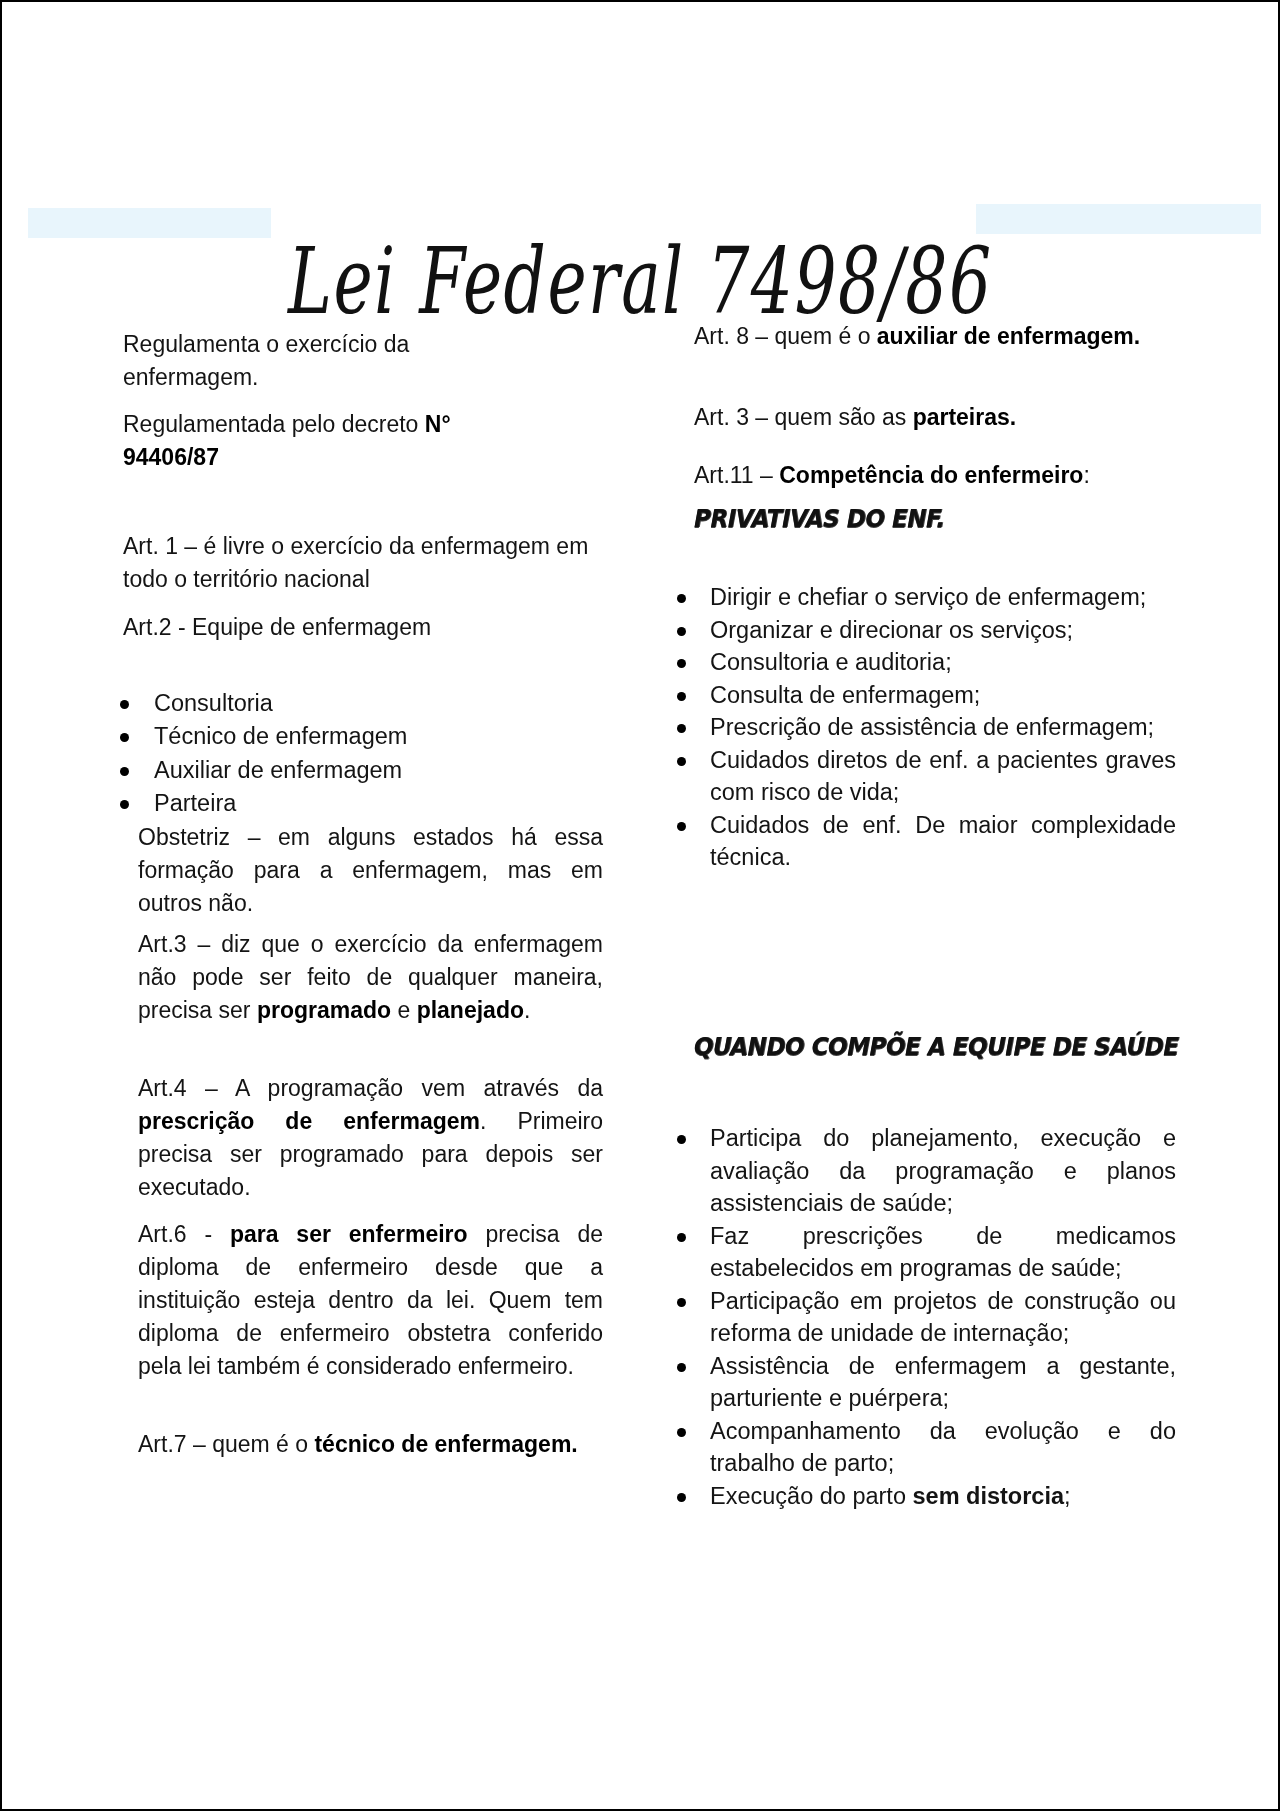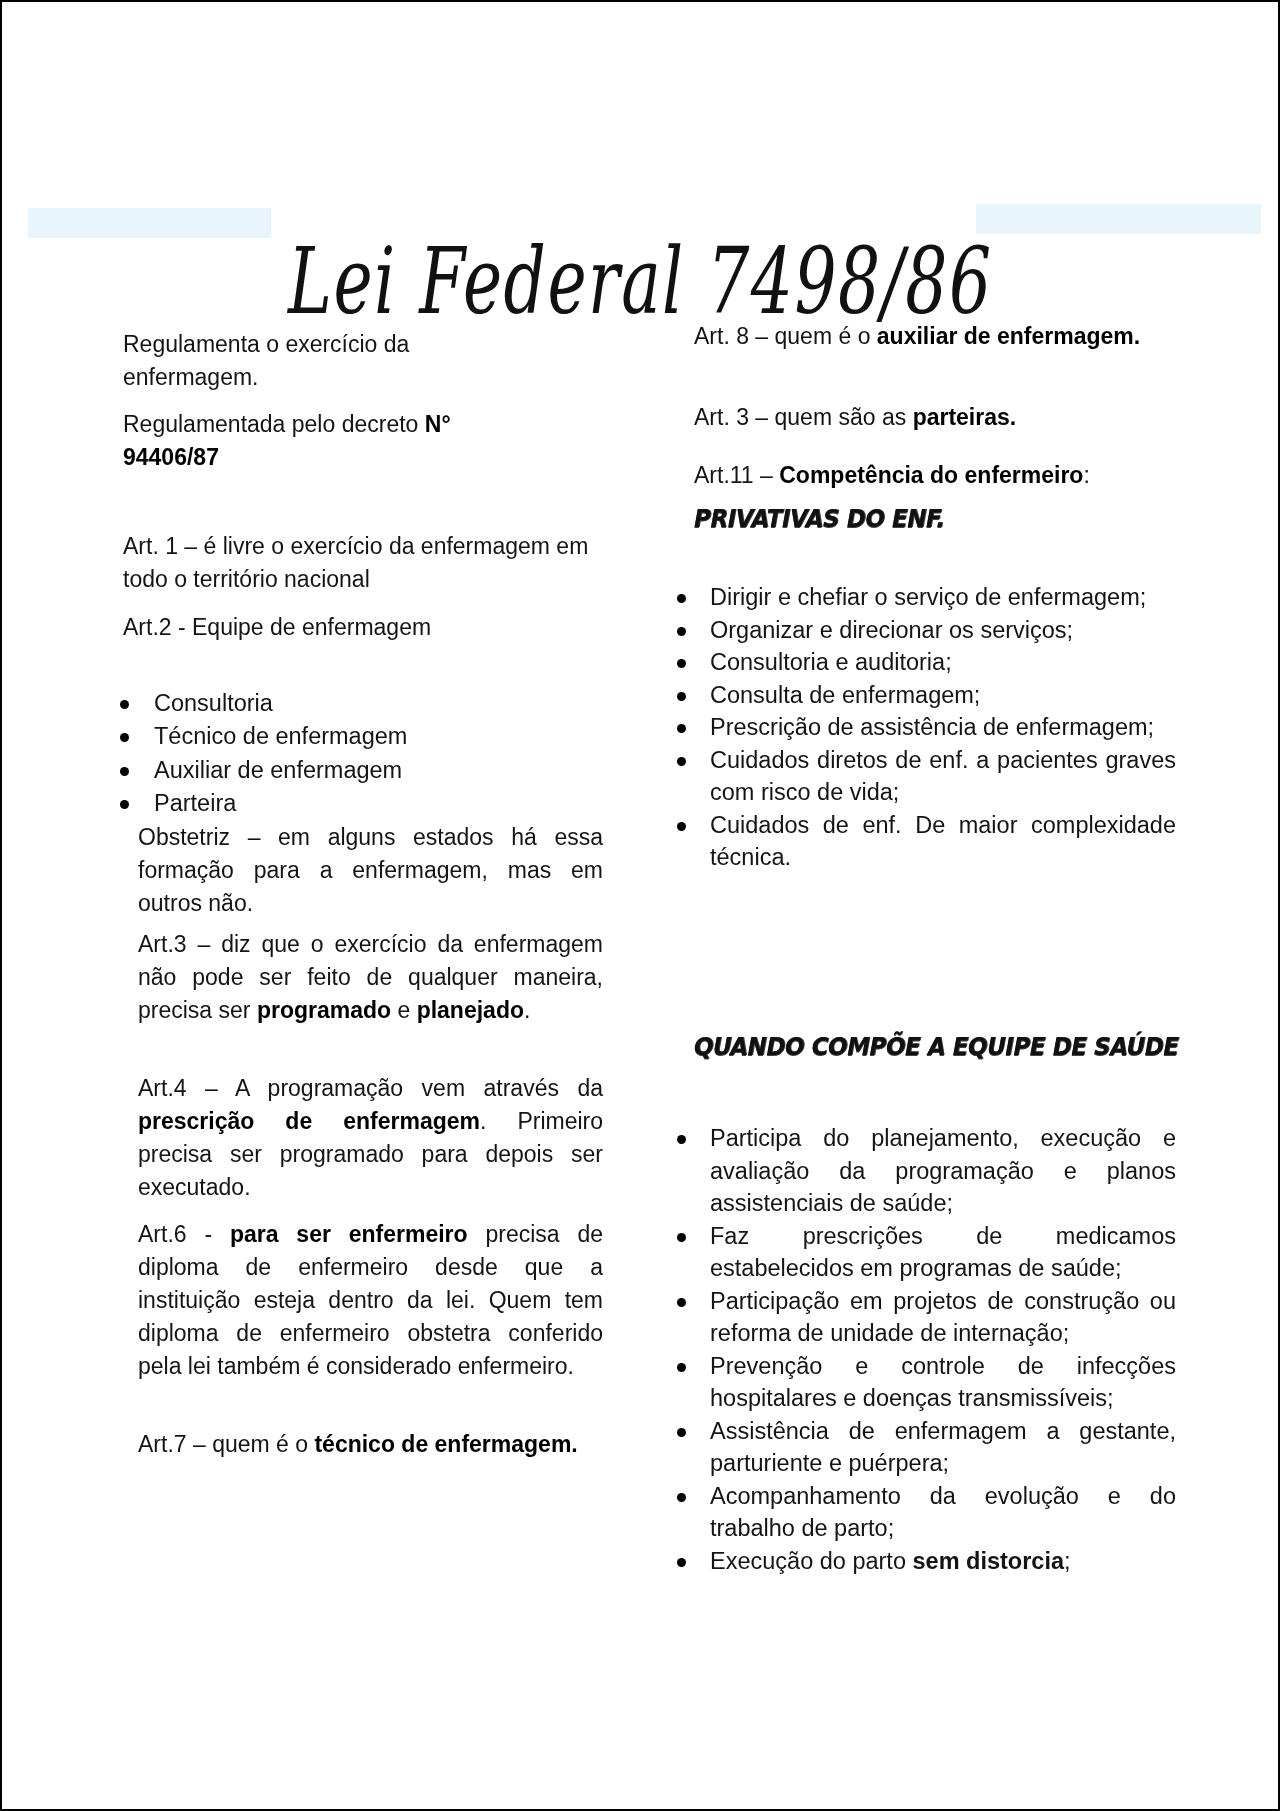--- a/index.html
+++ b/index.html
@@ -93,19 +93,18 @@
     <li><span class="dot"></span><span>Cuidados diretos de enf. a pacientes graves com risco de vida;</span></li>
     <li><span class="dot"></span><span>Cuidados de enf. De maior complexidade técnica.</span></li>
   </ul>
 
   <div class="deco" style="top:1030px;">QUANDO COMPÕE A EQUIPE DE SAÚDE</div>
 
   <ul class="lst ul-right" style="top:1104px;">
     <li><span class="dot"></span><span>Participa do planejamento, execução e avaliação da programação e planos assistenciais de saúde;</span></li>
     <li><span class="dot"></span><span>Faz prescrições de medicamos estabelecidos em programas de saúde;</span></li>
     <li><span class="dot"></span><span>Participação em projetos de construção ou reforma de unidade de internação;</span></li>
-    <li><span class="dot"></span><span>Prevenção e controle de infecções hospitalares e doenças transmissíveis;</span></li>
     <li><span class="dot"></span><span>Assistência de enfermagem a gestante, parturiente e puérpera;</span></li>
     <li><span class="dot"></span><span>Acompanhamento da evolução e do trabalho de parto;</span></li>
     <li><span class="dot"></span><span>Execução do parto </span><b>sem distorcia</b><span>;</span></li>
   </ul>
 
 </div>
 
 </body></html>

